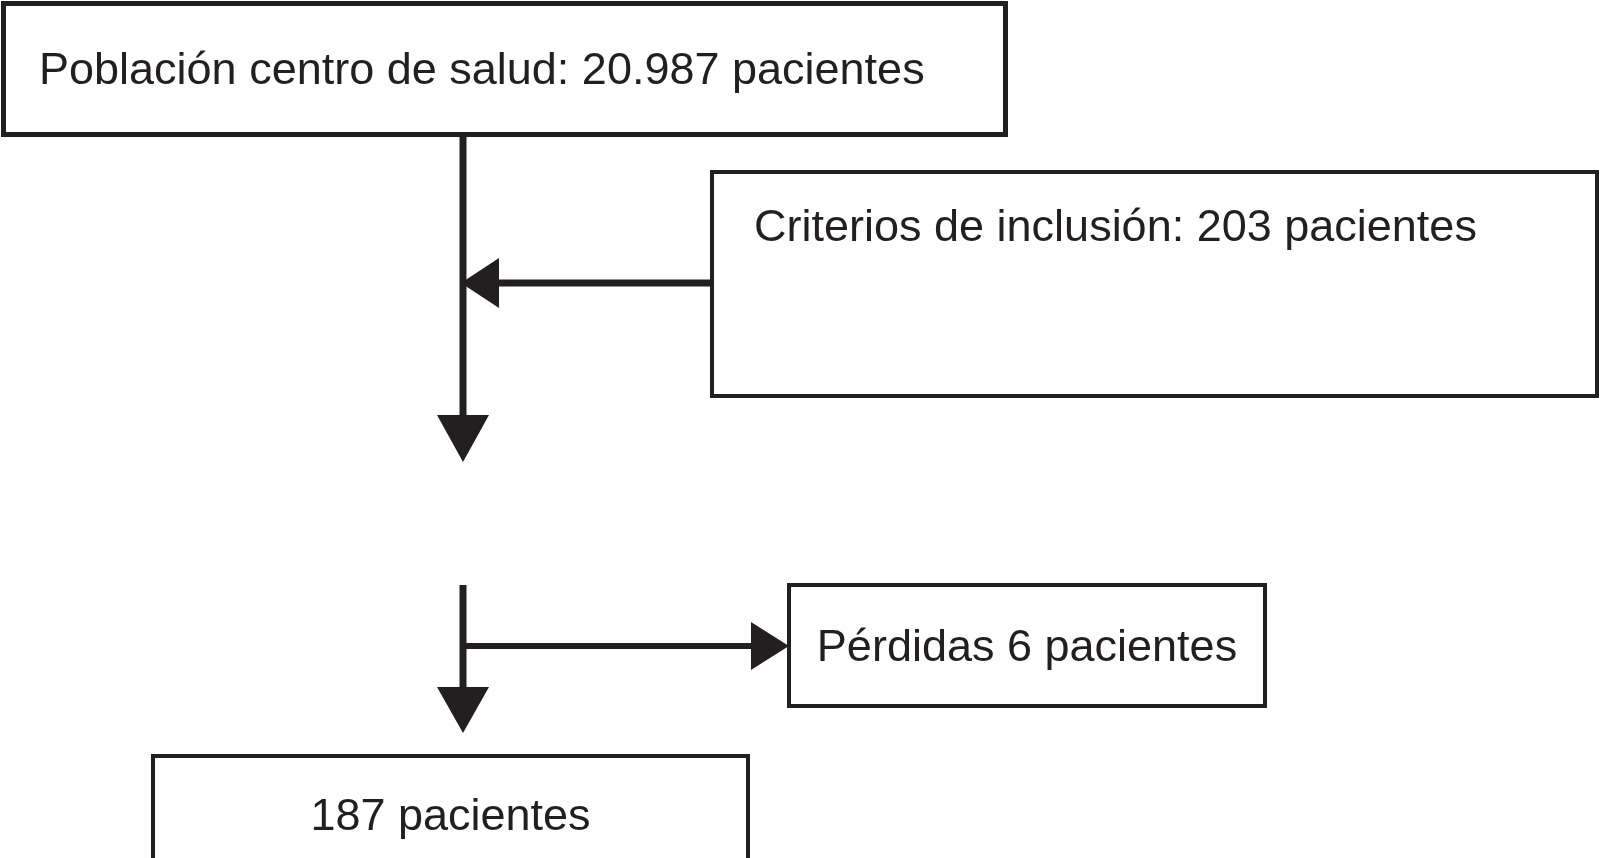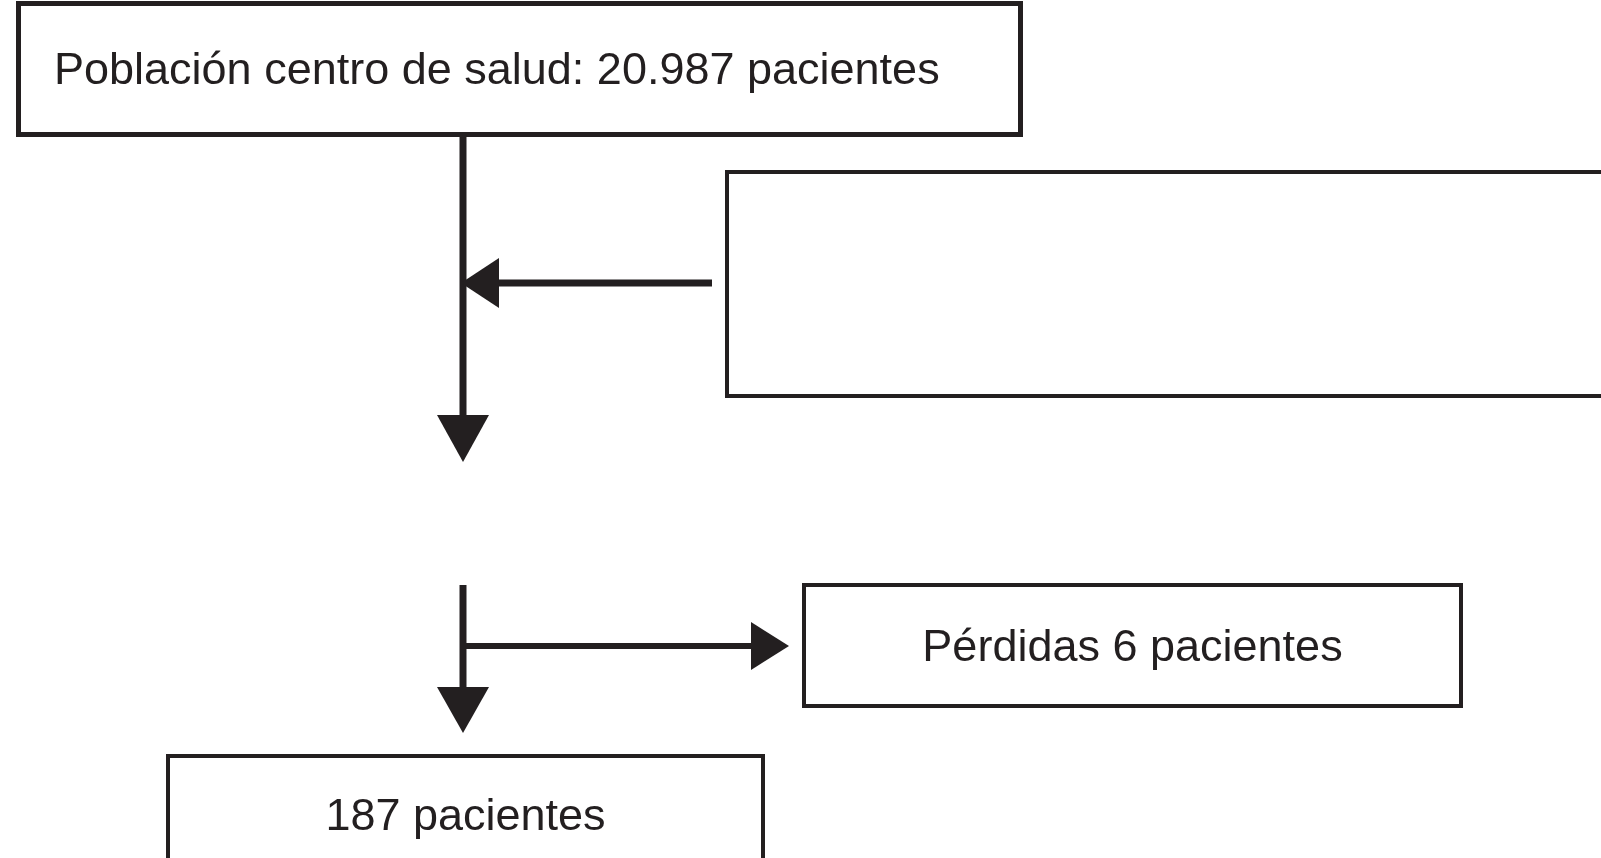--- a/index.html
+++ b/index.html
@@ -21,21 +21,20 @@
   }
   .node {
     position: absolute;
     box-sizing: border-box;
     border: 4px solid #231f20;
     background: #ffffff;
     display: flex;
     flex-direction: column;
     justify-content: center;
     z-index: 2;
-    margin-left: 15px;
   }
   .node-label {
     display: block;
     color: #231f20;
     font-size: 45px;
     line-height: 1.05;
     white-space: nowrap;
   }
   
   #node-poblacion {
@@ -67,21 +66,21 @@
     width: 600px;
     height: 124px;
   }
   #node-193 .node-label {
     text-align: center;
     padding-left: 0;
   }
   #node-perdidas {
     left: 787px;
     top: 583px;
-    width: 661px;
+    width: 480px;
     height: 125px;
   }
   #node-perdidas .node-label {
     text-align: center;
   }
   #node-187 {
     left: 151px;
     top: 754px;
     width: 599px;
     height: 122px;
@@ -140,20 +139,21 @@
       <line class="conn-line-thin" x1="463" y1="646" x2="762" y2="646"></line>
       <polygon class="conn-head" points="789,646 751,622 751,670"></polygon>
     </g>
   </svg>
 
   <div class="node" id="node-poblacion">
     <span class="node-label">Población centro de salud: 20.987 pacientes</span>
   </div>
 
   <div class="node" id="node-criterios">
+    <span class="node-label">Criterios de inclusión: 203 pacientes</span>
   </div>
 
 
   <div class="node" id="node-perdidas">
     <span class="node-label">Pérdidas 6 pacientes</span>
   </div>
 
   <div class="node" id="node-187">
     <span class="node-label">187 pacientes</span>
   </div>

